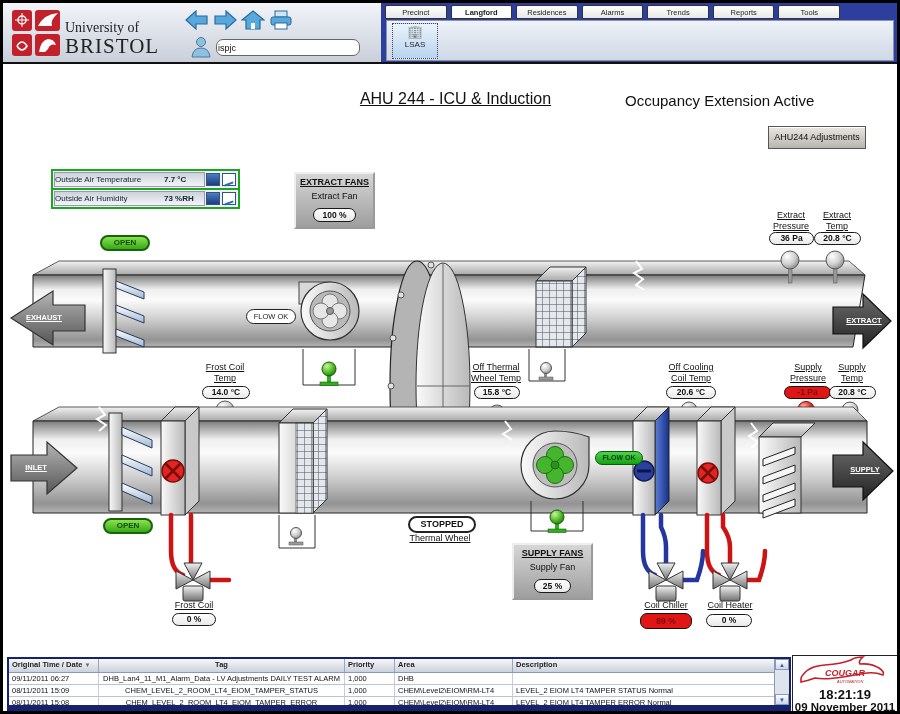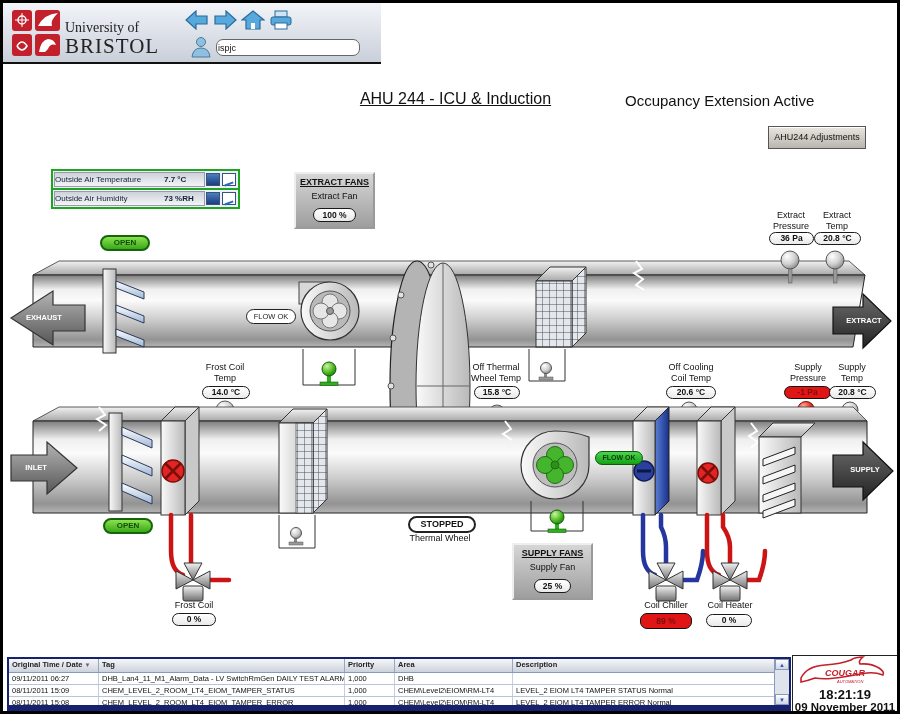--- a/index.html
+++ b/index.html
@@ -33,34 +33,34 @@
   .ico-trend{background:#fff;position:relative;}
   .ico-trend:before{content:"";position:absolute;left:1px;top:6px;width:9px;height:3px;border-bottom:2px solid #2a6ac2;transform:rotate(-20deg);}
   
   .fan-panel{position:absolute;width:77px;background:linear-gradient(#d6d6d6,#9e9e9e);border:2px outset #eee;text-align:center;padding:3px 0 5px;}
   .fan-panel .t{font-size:9px;font-weight:bold;text-decoration:underline;color:#111;}
   .fan-panel .l{font-size:9px;color:#111;margin:4px 0 3px;}
   .vbox{background:linear-gradient(#ffffff,#e9e9e9);border:1.5px solid #1a1a1a;border-radius:7px;font-size:8.5px;font-weight:bold;color:#111;text-align:center;}
   .vbox.inline{display:inline-block;padding:1px 8px;}
   .vbox.abs{position:absolute;line-height:11px;}
   .vbox.red{background:#e01616;color:#7e0d0d;border-color:#111;}
-  .lbl{position:absolute;font-size:9px;line-height:10.5px;text-align:center;color:#111;}
+  .lbl{position:absolute;font-size:9px;line-height:10.5px;text-align:center;color:#111;text-decoration:underline;}
   .pill{position:absolute;border-radius:9px;font-size:8px;font-weight:bold;text-align:center;}
   .pill.open{background:linear-gradient(#8ae24e,#3aa818);border:2px solid #15650d;color:#134d0a;line-height:12px;}
   .pill.flowok-w{background:#fff;border:1.5px solid #222;color:#222;line-height:13px;border-radius:10px;font-weight:normal;font-size:7.5px;}
   .pill.flowok-g{background:linear-gradient(#4ed44e,#14a014);border:1.5px solid #0a5c0a;color:#063f06;line-height:12px;font-size:7px;}
   .stopped{position:absolute;background:#fff;border:2px solid #222;border-radius:9px;font-size:9px;font-weight:bold;text-align:center;color:#111;line-height:13px;}
   
   .alarm-wrap{position:absolute;left:4px;top:654px;width:784px;height:50px;border:2px solid #16226e;background:#fff;box-sizing:border-box;}
   .thead{display:flex;height:13px;background:linear-gradient(#f6f7f9,#ccd2dc);border-bottom:1px solid #8899bb;}
   .th{font-size:7.5px;font-weight:bold;color:#222;padding:1px 3px;border-right:1px solid #9aa6c0;white-space:nowrap;overflow:hidden;box-sizing:border-box;}
   .trow{display:flex;height:11px;border-bottom:1px solid #b9c4d9;cursor:pointer;}
   .tcell{font-size:7.5px;color:#111;padding:0 3px;border-right:1px solid #c5cede;white-space:nowrap;overflow:hidden;box-sizing:border-box;line-height:11px;}
   .c-time,.w-time{width:90px;flex:none;}
-  .c-tag,.w-tag{width:246px;flex:none;}
+  .c-tag,.w-tag{width:246px;flex:none;text-align:center;}
   .c-priority,.w-priority{width:50px;flex:none;}
   .c-area,.w-area{width:118px;flex:none;}
   .c-description,.w-description{flex:1;}
   .sbar{position:absolute;right:0;top:0;width:14px;height:46px;background:#dfe4ec;border-left:1px solid #8899bb;}
   .sbtn{height:11px;background:linear-gradient(#fdfdfd,#cfd6e2);border:1px solid #8899bb;font-size:6px;color:#2a55c0;text-align:center;line-height:10px;cursor:pointer;box-sizing:border-box;}
   .sbtn.down{position:absolute;bottom:0;left:0;right:0;}
   .footer-box{position:absolute;left:789px;top:652px;width:106px;height:57px;background:#fff;border:1px solid #222;text-align:center;box-sizing:border-box;}
   .f-time{font-size:13px;font-weight:bold;color:#111;line-height:13px;}
   .f-date{font-size:11.5px;font-weight:bold;color:#111;}
   .navy-strip{position:absolute;left:4px;top:702px;width:784px;height:6px;background:#16226e;}
@@ -99,20 +99,37 @@
         <rect x="2" y="7" width="20" height="8" rx="2" fill="#57a9dd" stroke="#2a6a99"></rect>
         <rect x="6" y="13" width="12" height="6" fill="#fff" stroke="#2a6a99"></rect>
       </svg>
     <svg class="abs" style="left:188px;top:33px" width="20" height="22" viewBox="0 0 20 22">
         <circle cx="10" cy="6" r="4.5" fill="#8fc0e2" stroke="#4a7a9a"></circle>
         <path d="M1,21 q1,-9 9,-9 q8,0 9,9 Z" fill="#8fc0e2" stroke="#4a7a9a"></path>
       </svg>
     <input class="user-input" value="ispjc" style="">
   </div>
 
+  <div class="hdr-right">
+    <div class="tab-bar">
+        <div class="tab">Precinct</div>
+        <div class="tab active">Langford</div>
+        <div class="tab">Residences</div>
+        <div class="tab">Alarms</div>
+        <div class="tab">Trends</div>
+        <div class="tab">Reports</div>
+        <div class="tab">Tools</div>
+      </div>
+    <div class="hdr-panel">
+      <div class="lsas-btn">
+        <div class="glyph">🏢</div>
+        <div class="cap">LSAS</div>
+      </div>
+    </div>
+  </div>
 
   <div class="main-title">AHU 244 - ICU &amp; Induction</div>
   <div class="occ-status">Occupancy Extension Active</div>
   <div class="adj-btn">AHU244 Adjustments</div>
 
   <svg class="abs" style="left:0;top:0;z-index:1" width="900" height="714" viewBox="0 0 900 714">
     <defs>
       <linearGradient id="ductBody" x1="0" y1="0" x2="0" y2="1">
         <stop offset="0" stop-color="#7c7c7c"></stop>
           <stop offset="0.2" stop-color="#efefef"></stop>
@@ -418,21 +435,21 @@
       <div class="th w-time"><span>Original Time / Date</span> <span style="color:#667;font-size:6px">▼</span></div>
       <div class="th w-tag">Tag</div>
       <div class="th w-priority">Priority</div>
       <div class="th w-area">Area</div>
       <div class="th w-description">Description</div>
       <div style="width:14px"></div>
     </div>
     <div>
         <div class="trow">
           <div class="tcell c-time">09/11/2011 06:27</div>
-          <div class="tcell c-tag">DHB_Lan4_11_M1_Alarm_Data - LV SwitchRmGen DAILY TEST ALARM</div>
+          <div class="tcell c-tag">DHB_Lan4_11_M1_Alarm_Data - LV Adjustments DAILY TEST ALARM</div>
           <div class="tcell c-priority">1,000</div>
           <div class="tcell c-area">DHB</div>
         </div>
         <div class="trow">
           <div class="tcell c-time">08/11/2011 15:09</div>
           <div class="tcell c-tag">CHEM_LEVEL_2_ROOM_LT4_EIOM_TAMPER_STATUS</div>
           <div class="tcell c-priority">1,000</div>
           <div class="tcell c-area">CHEM\Level2\EIOM\RM-LT4</div>
           <div class="tcell c-description">LEVEL_2 EIOM LT4 TAMPER STATUS Normal</div>
         </div>

